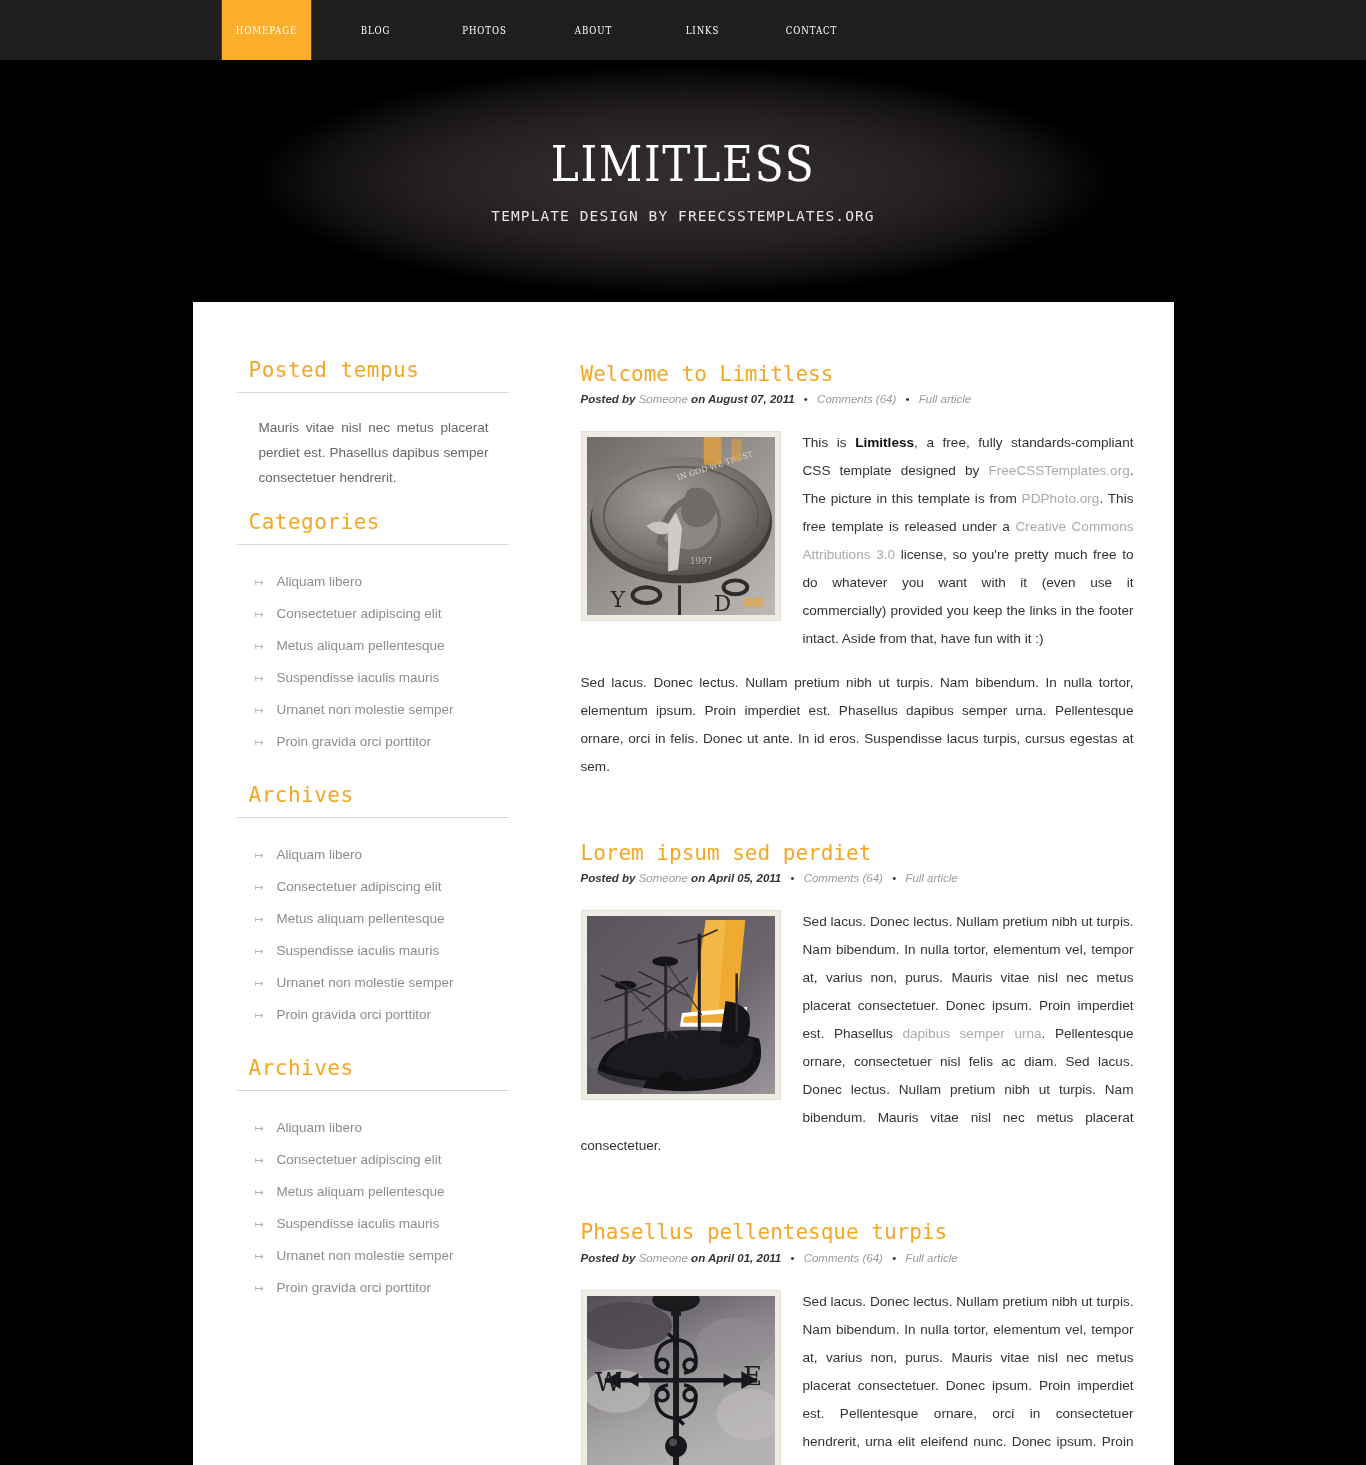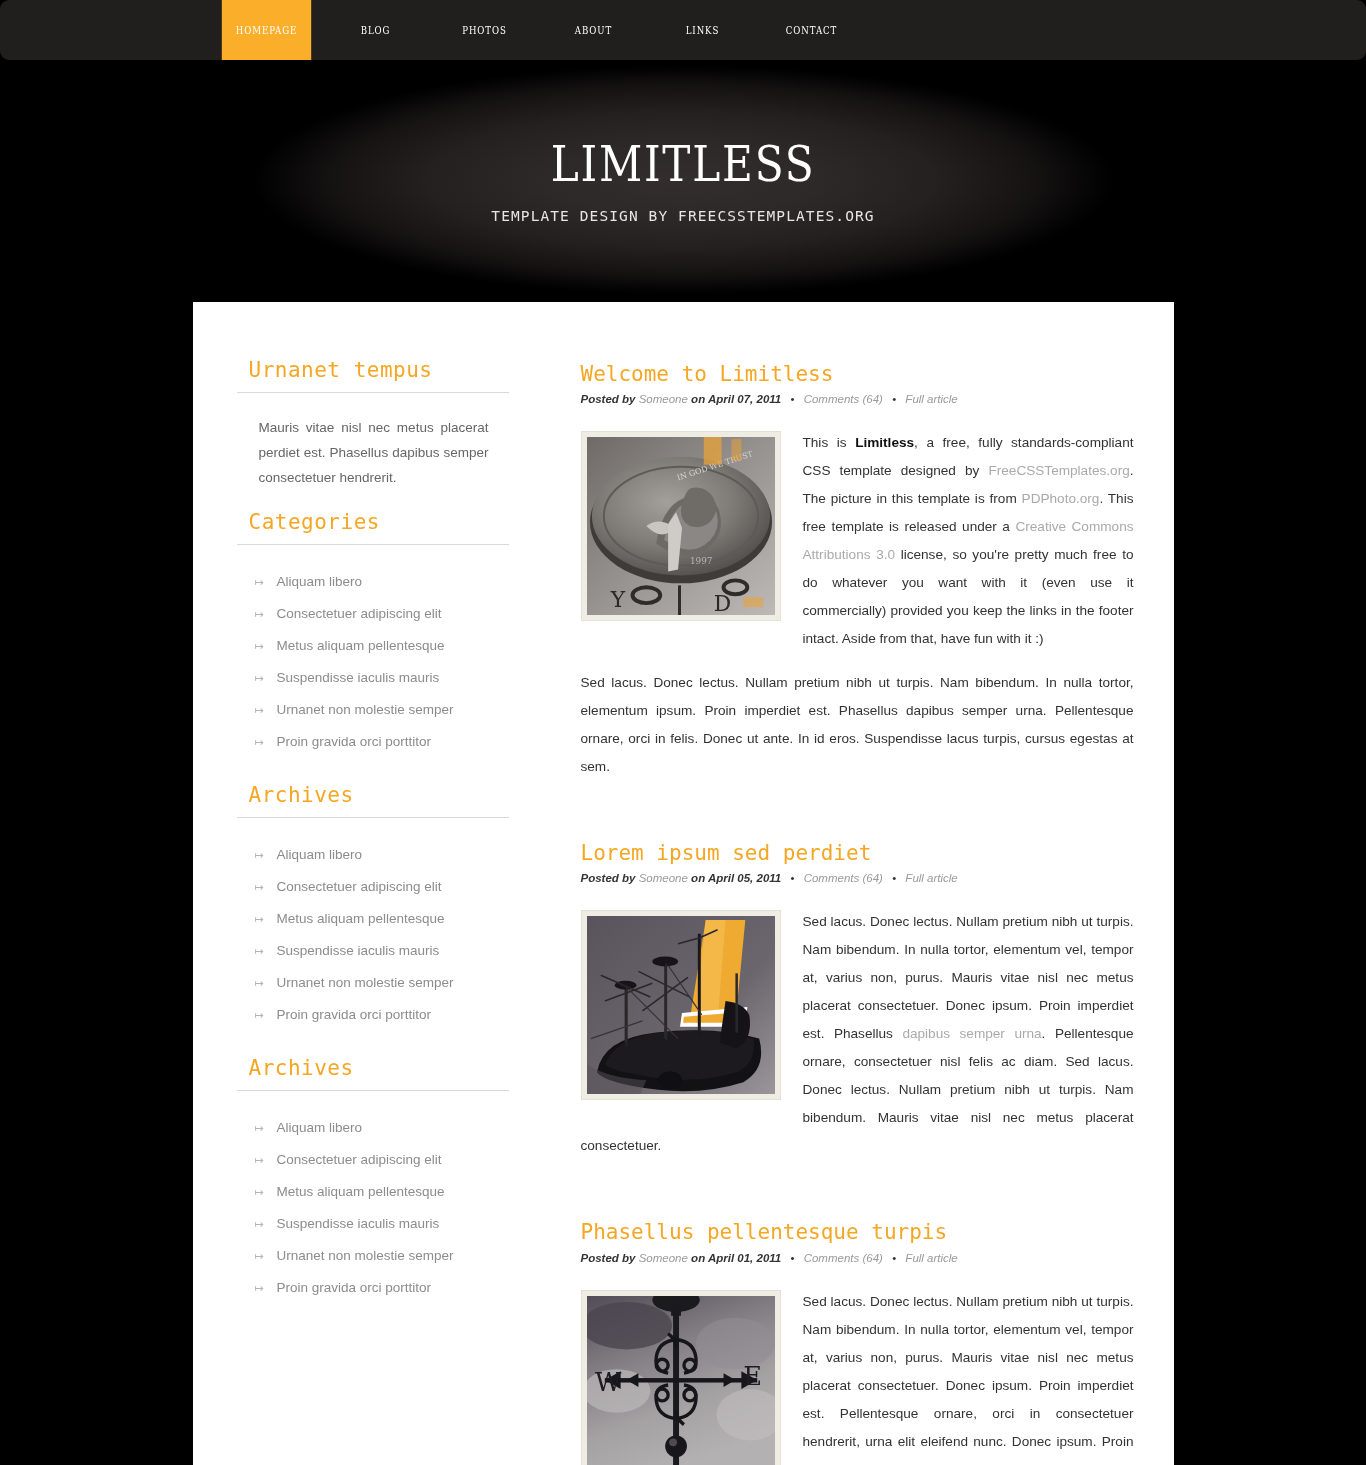--- a/index.html
+++ b/index.html
@@ -11,21 +11,20 @@
   }
   body { overflow-x:hidden; }
 
   
   .navbar{
     height:60px;
     background:#211E1E;
     display:flex;
     align-items:stretch;
     padding-left:212px;
-    border-radius:9px;
   }
   .nav-item{
     display:flex;
     align-items:center;
     justify-content:center;
     width:109px;
     height:60px;
     color:#ffffff;
     font-family:"DejaVu Serif", serif;
     font-size:10.5px;
@@ -206,21 +205,21 @@
     <h1 class="banner-title">LIMITLESS</h1>
     <div class="banner-tag">TEMPLATE DESIGN BY FREECSSTEMPLATES.ORG</div>
   </div>
 </div>
 
 <div class="page">
 
   <aside class="sidebar">
 
     <div class="side-block">
-      <h2 class="side-title">Urnanet tempus</h2>
+      <h2 class="side-title">Posted tempus</h2>
       <div class="side-rule"></div>
       <p class="side-text">Mauris vitae nisl nec metus placerat perdiet est. Phasellus dapibus semper consectetuer hendrerit.</p>
     </div>
 
     <div class="side-block">
       <h2 class="side-title">Categories</h2>
       <div class="side-rule"></div>
       <ul class="side-list">
         <li>
             <span class="arrow">↦</span>
@@ -313,21 +312,21 @@
 
   </aside>
 
   <main class="content">
 
     <article class="post">
       <h2 class="post-title">Welcome to Limitless</h2>
       <div class="post-meta">
         <b>Posted by</b>
         <span>Someone</span>
-        <b>on April 07, 2011</b>
+        <b>on August 07, 2011</b>
         <span class="sep">•</span>
         <a href="#">Comments (64)</a>
         <span class="sep">•</span>
         <a href="#">Full article</a>
       </div>
       <div class="post-body">
         <div class="thumb">
           <svg viewBox="0 0 190 180" preserveAspectRatio="none">
             <defs>
               <linearGradient id="cbg" x1="0" y1="0" x2="1" y2="1">

